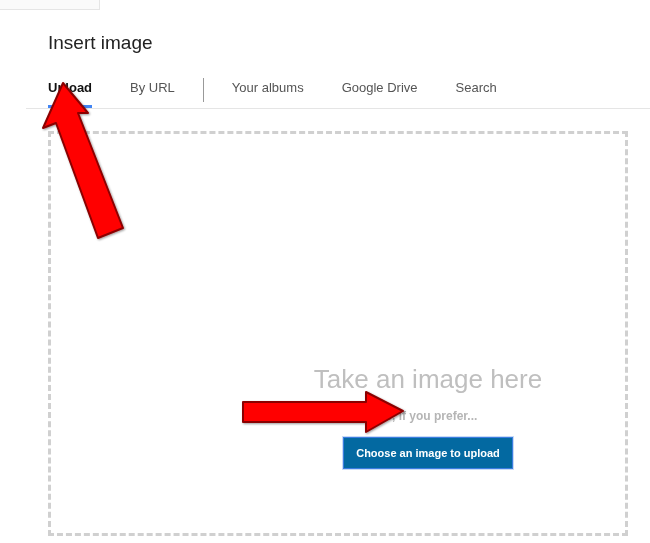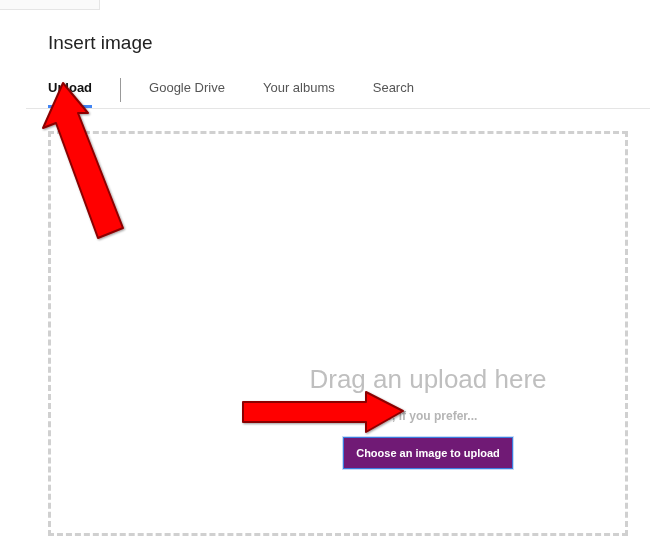--- a/index.html
+++ b/index.html
@@ -84,21 +84,21 @@
       color: #b5b5b5;
       font-weight: bold;
       margin-bottom: 14px;
       padding-left: 180px;
     }
     .choose-btn-wrap {
       padding-left: 180px;
     }
     .choose-btn {
       display: inline-block;
-      background: #701a75;
+      background: #0369a1;
       color: #fff;
       font-size: 11px;
       font-weight: bold;
       padding: 9px 12px;
       border: 1px solid #3b7de0;
       outline: 1px solid #c8dbf5;
       cursor: pointer;
     }
     .arrow {
       position: absolute;
@@ -111,30 +111,31 @@
 </head>
 <body>
 
 <div class="top-stub"></div>
 
 <div class="dialog">
   <div class="dialog-title">Insert image</div>
 
   <div class="tabs">
     <div class="tab active">Upload</div>
+    <div class="tab">By URL</div>
     <div class="tab-divider"></div>
+    <div class="tab">Your albums</div>
     <div class="tab">Google Drive</div>
-    <div class="tab">Your albums</div>
     <div class="tab" style="margin-right:8px">Search</div>
   </div>
 
   <div class="content-area">
     <div class="dropzone">
       <div class="drop-text-wrap">
-        <div class="drag-text">Drag an upload here</div>
+        <div class="drag-text">Take an image here</div>
         <div class="or-text">Or, if you prefer...</div>
         <div class="choose-btn-wrap">
           <div class="choose-btn">Choose an image to upload</div>
         </div>
       </div>
     </div>
   </div>
 </div>
 
 <div class="arrow" style="left:28px; top:78px;">

